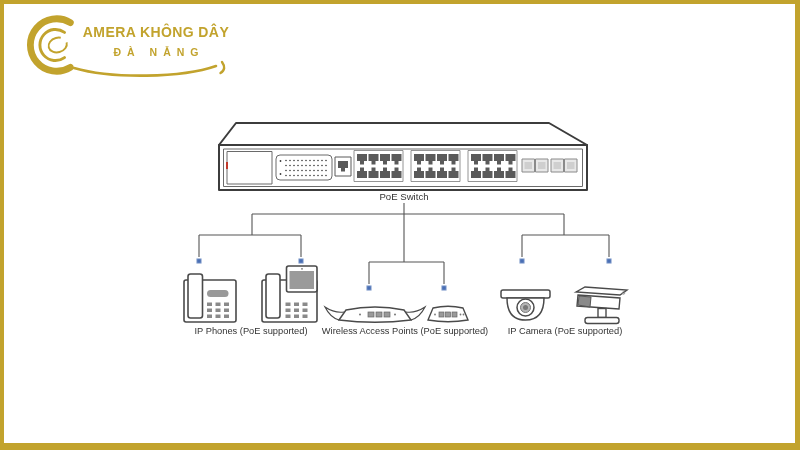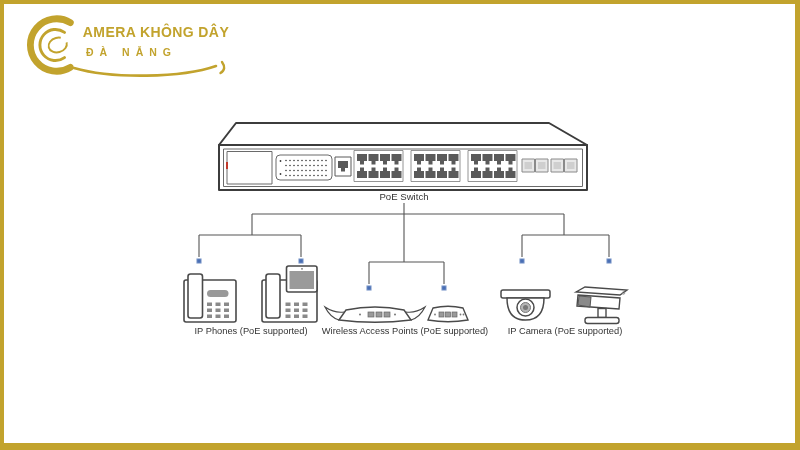--- a/index.html
+++ b/index.html
@@ -15,21 +15,21 @@
   }
   .logo{position:absolute;left:10px;top:6px;width:218px;height:74px;}
   .logo .swirl{position:absolute;left:0;top:0;}
   .logo .l1{
     position:absolute;left:66px;top:14px;width:152px;
     text-align:center;font-size:14px;font-weight:bold;
     letter-spacing:0.4px;color:#c2a32d;white-space:nowrap;
   }
   .logo .l2{
     position:absolute;left:66px;top:36px;width:152px;
-    font-size:10.5px;font-weight:bold;
+    text-align:center;font-size:10.5px;font-weight:bold;
     letter-spacing:6px;text-indent:6px;color:#c2a32d;white-space:nowrap;
   }
   .logo .swoosh{position:absolute;left:58px;top:50px;}
   svg.diagram{position:absolute;left:0;top:0;}
   svg text{font-family:"Liberation Sans", sans-serif;}
 </style>
 </head>
 <body>
 
 <div class="page">

